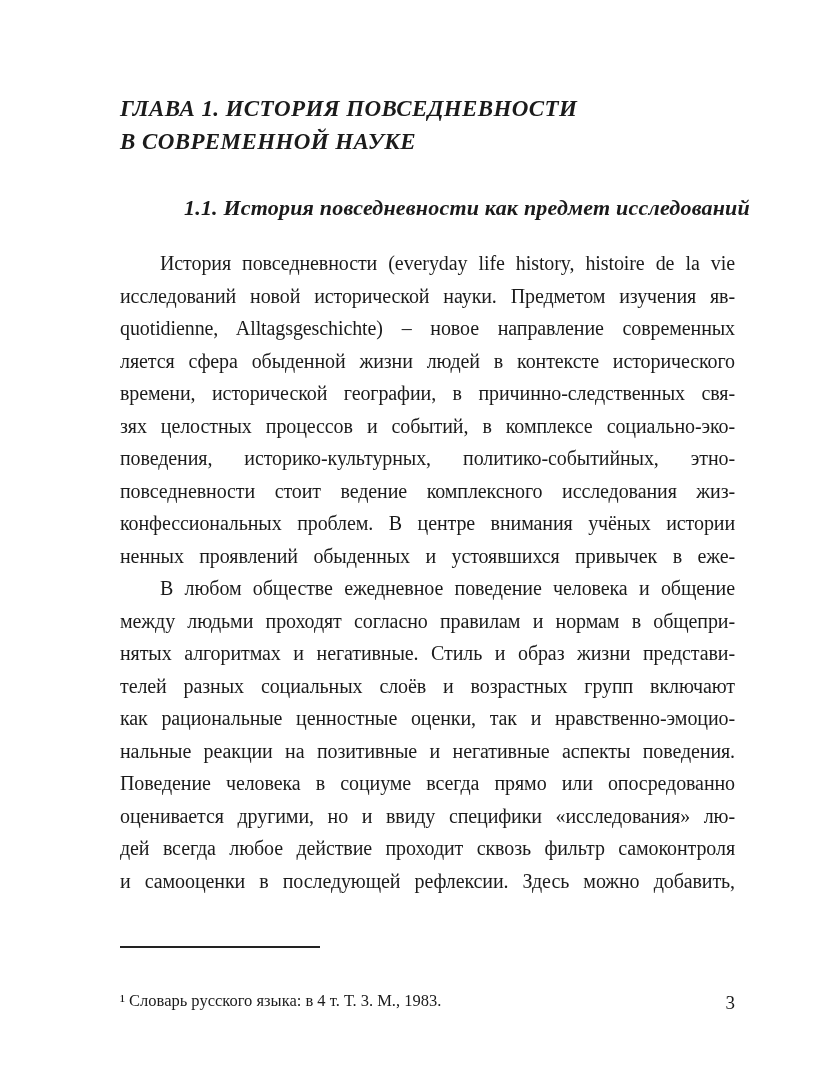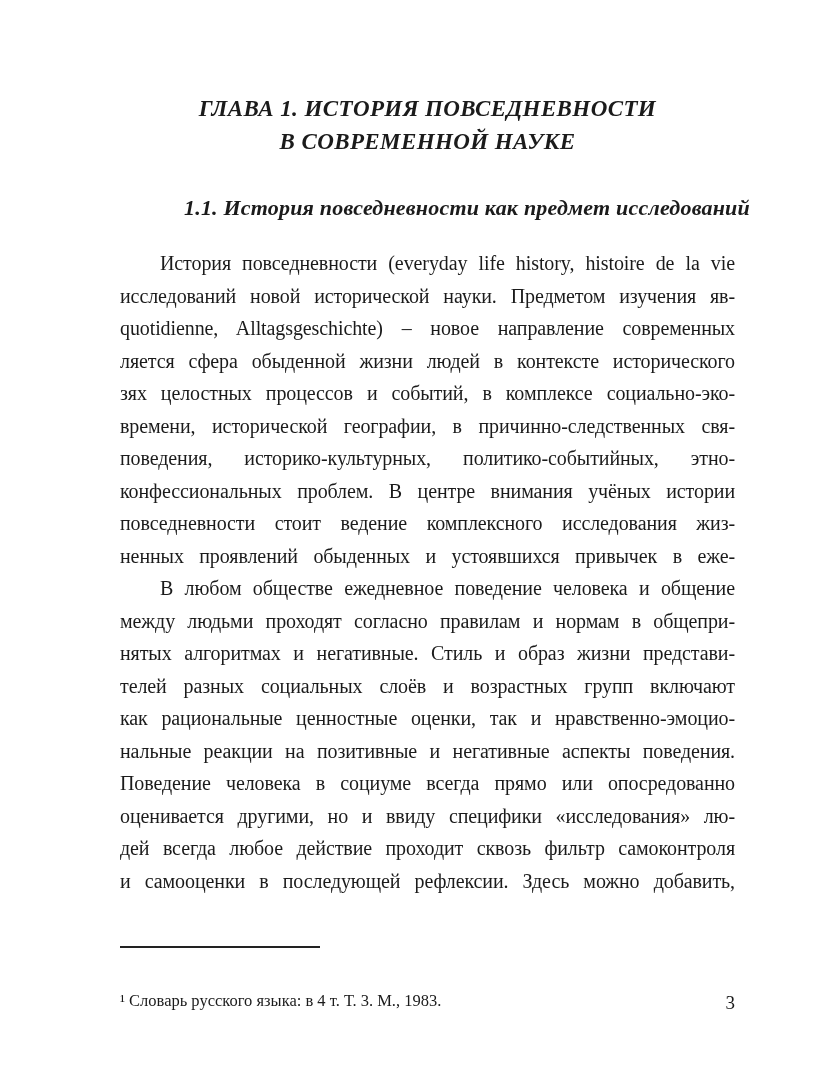--- a/index.html
+++ b/index.html
@@ -19,21 +19,21 @@
   .chapter-title {
     position: absolute;
     top: 92px;
     left: 120px;
     width: 615px;
     margin: 0;
     font-size: 23px;
     line-height: 33px;
     font-weight: bold;
     font-style: italic;
-    text-align: center;
+    text-align: left;
     letter-spacing: 0.4px;
   }
   .t-line { display: block; }
   .section-title {
     position: absolute;
     top: 192px;
     left: 105px;
     width: 645px;
     margin: 0;
     font-size: 22px;
@@ -98,25 +98,25 @@
   </h1>
 
   <h2 class="section-title">1.1. История повседневности как предмет исследований</h2>
 
   <div class="body-text" id="body-text">
       <div class="paragraph">
         <div class="line first">История повседневности (everyday life history, histoire de la vie</div>
         <div class="line">исследований новой исторической науки. Предметом изучения яв-</div>
         <div class="line">quotidienne, Alltagsgeschichte) – новое направление современных</div>
         <div class="line">ляется сфера обыденной жизни людей в контексте исторического</div>
+        <div class="line">времени, исторической географии, в причинно-следственных свя-</div>
         <div class="line">зях целостных процессов и событий, в комплексе социально-эко-</div>
-        <div class="line">времени, исторической географии, в причинно-следственных свя-</div>
         <div class="line">поведения, историко-культурных, политико-событийных, этно-</div>
+        <div class="line">повседневности стоит ведение комплексного исследования жиз-</div>
         <div class="line">конфессиональных проблем. В центре внимания учёных истории</div>
-        <div class="line">повседневности стоит ведение комплексного исследования жиз-</div>
         <div class="line">ненных проявлений обыденных и устоявшихся привычек в еже-</div>
       </div>
       <div class="paragraph">
         <div class="line first">В любом обществе ежедневное поведение человека и общение</div>
         <div class="line">между людьми проходят согласно правилам и нормам в общепри-</div>
         <div class="line">нятых алгоритмах и негативные. Стиль и образ жизни представи-</div>
         <div class="line">телей разных социальных слоёв и возрастных групп включают</div>
         <div class="line">как рациональные ценностные оценки, так и нравственно-эмоцио-</div>
         <div class="line">нальные реакции на позитивные и негативные аспекты поведения.</div>
         <div class="line">Поведение человека в социуме всегда прямо или опосредованно</div>

